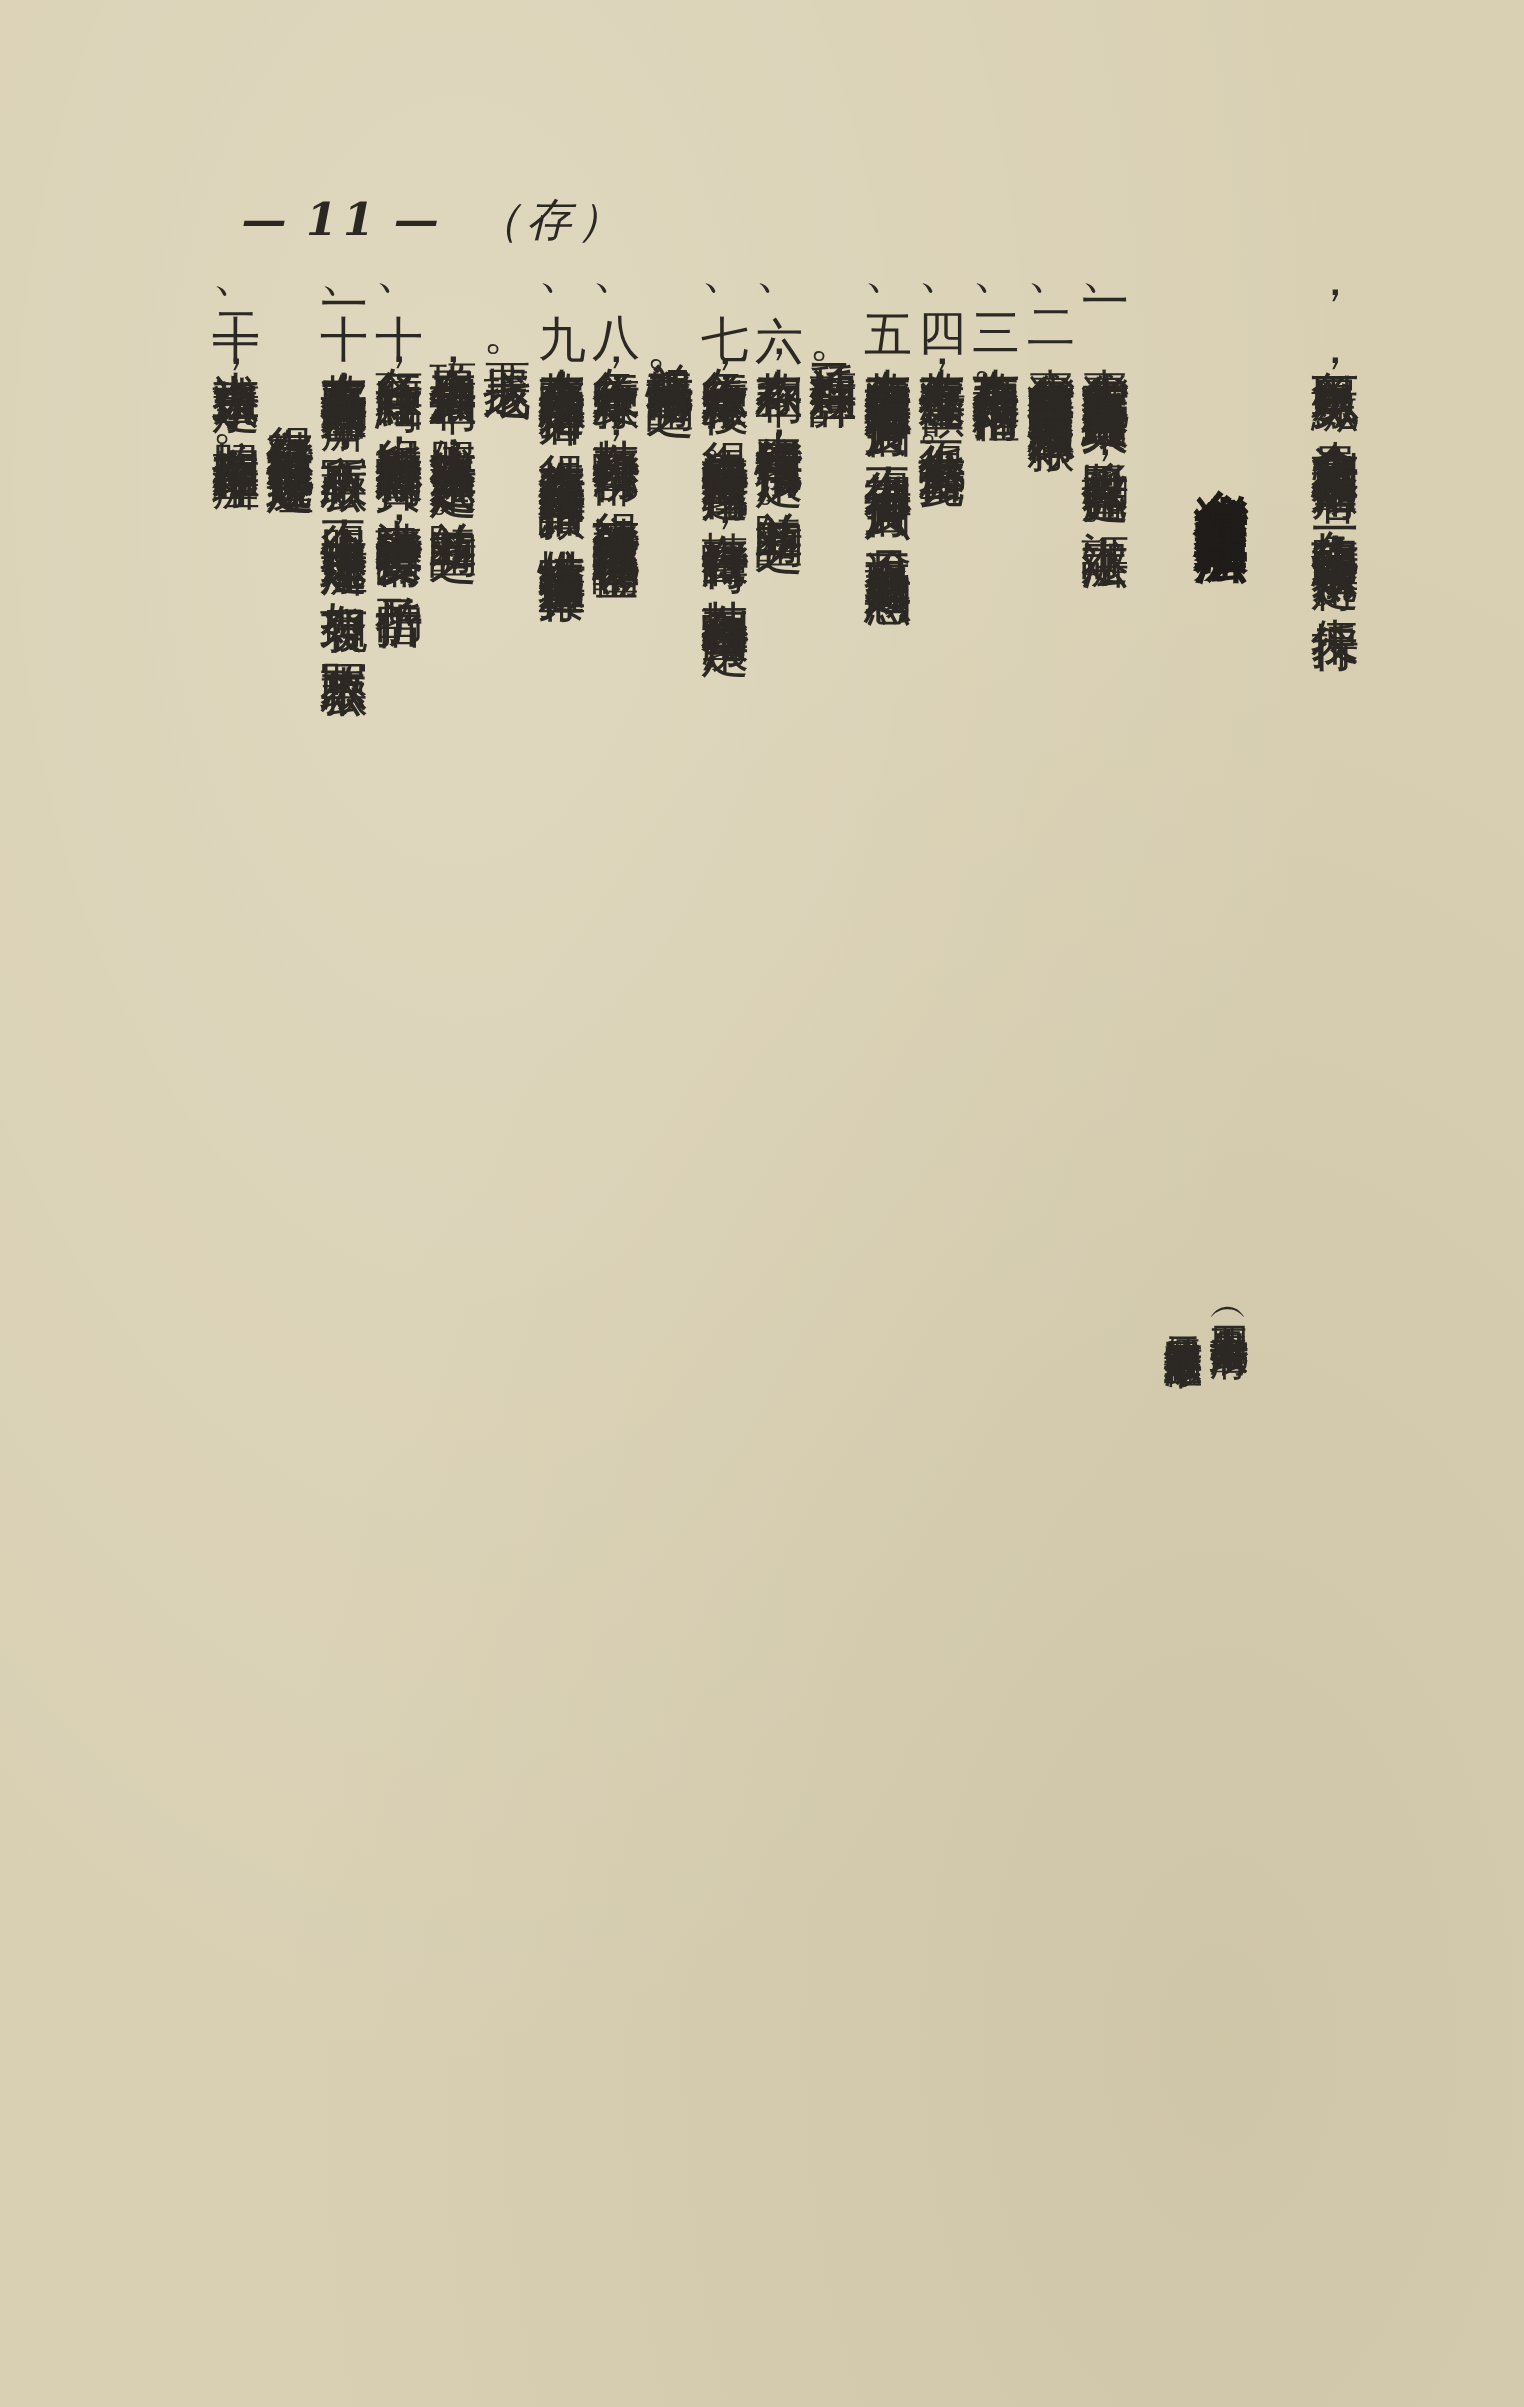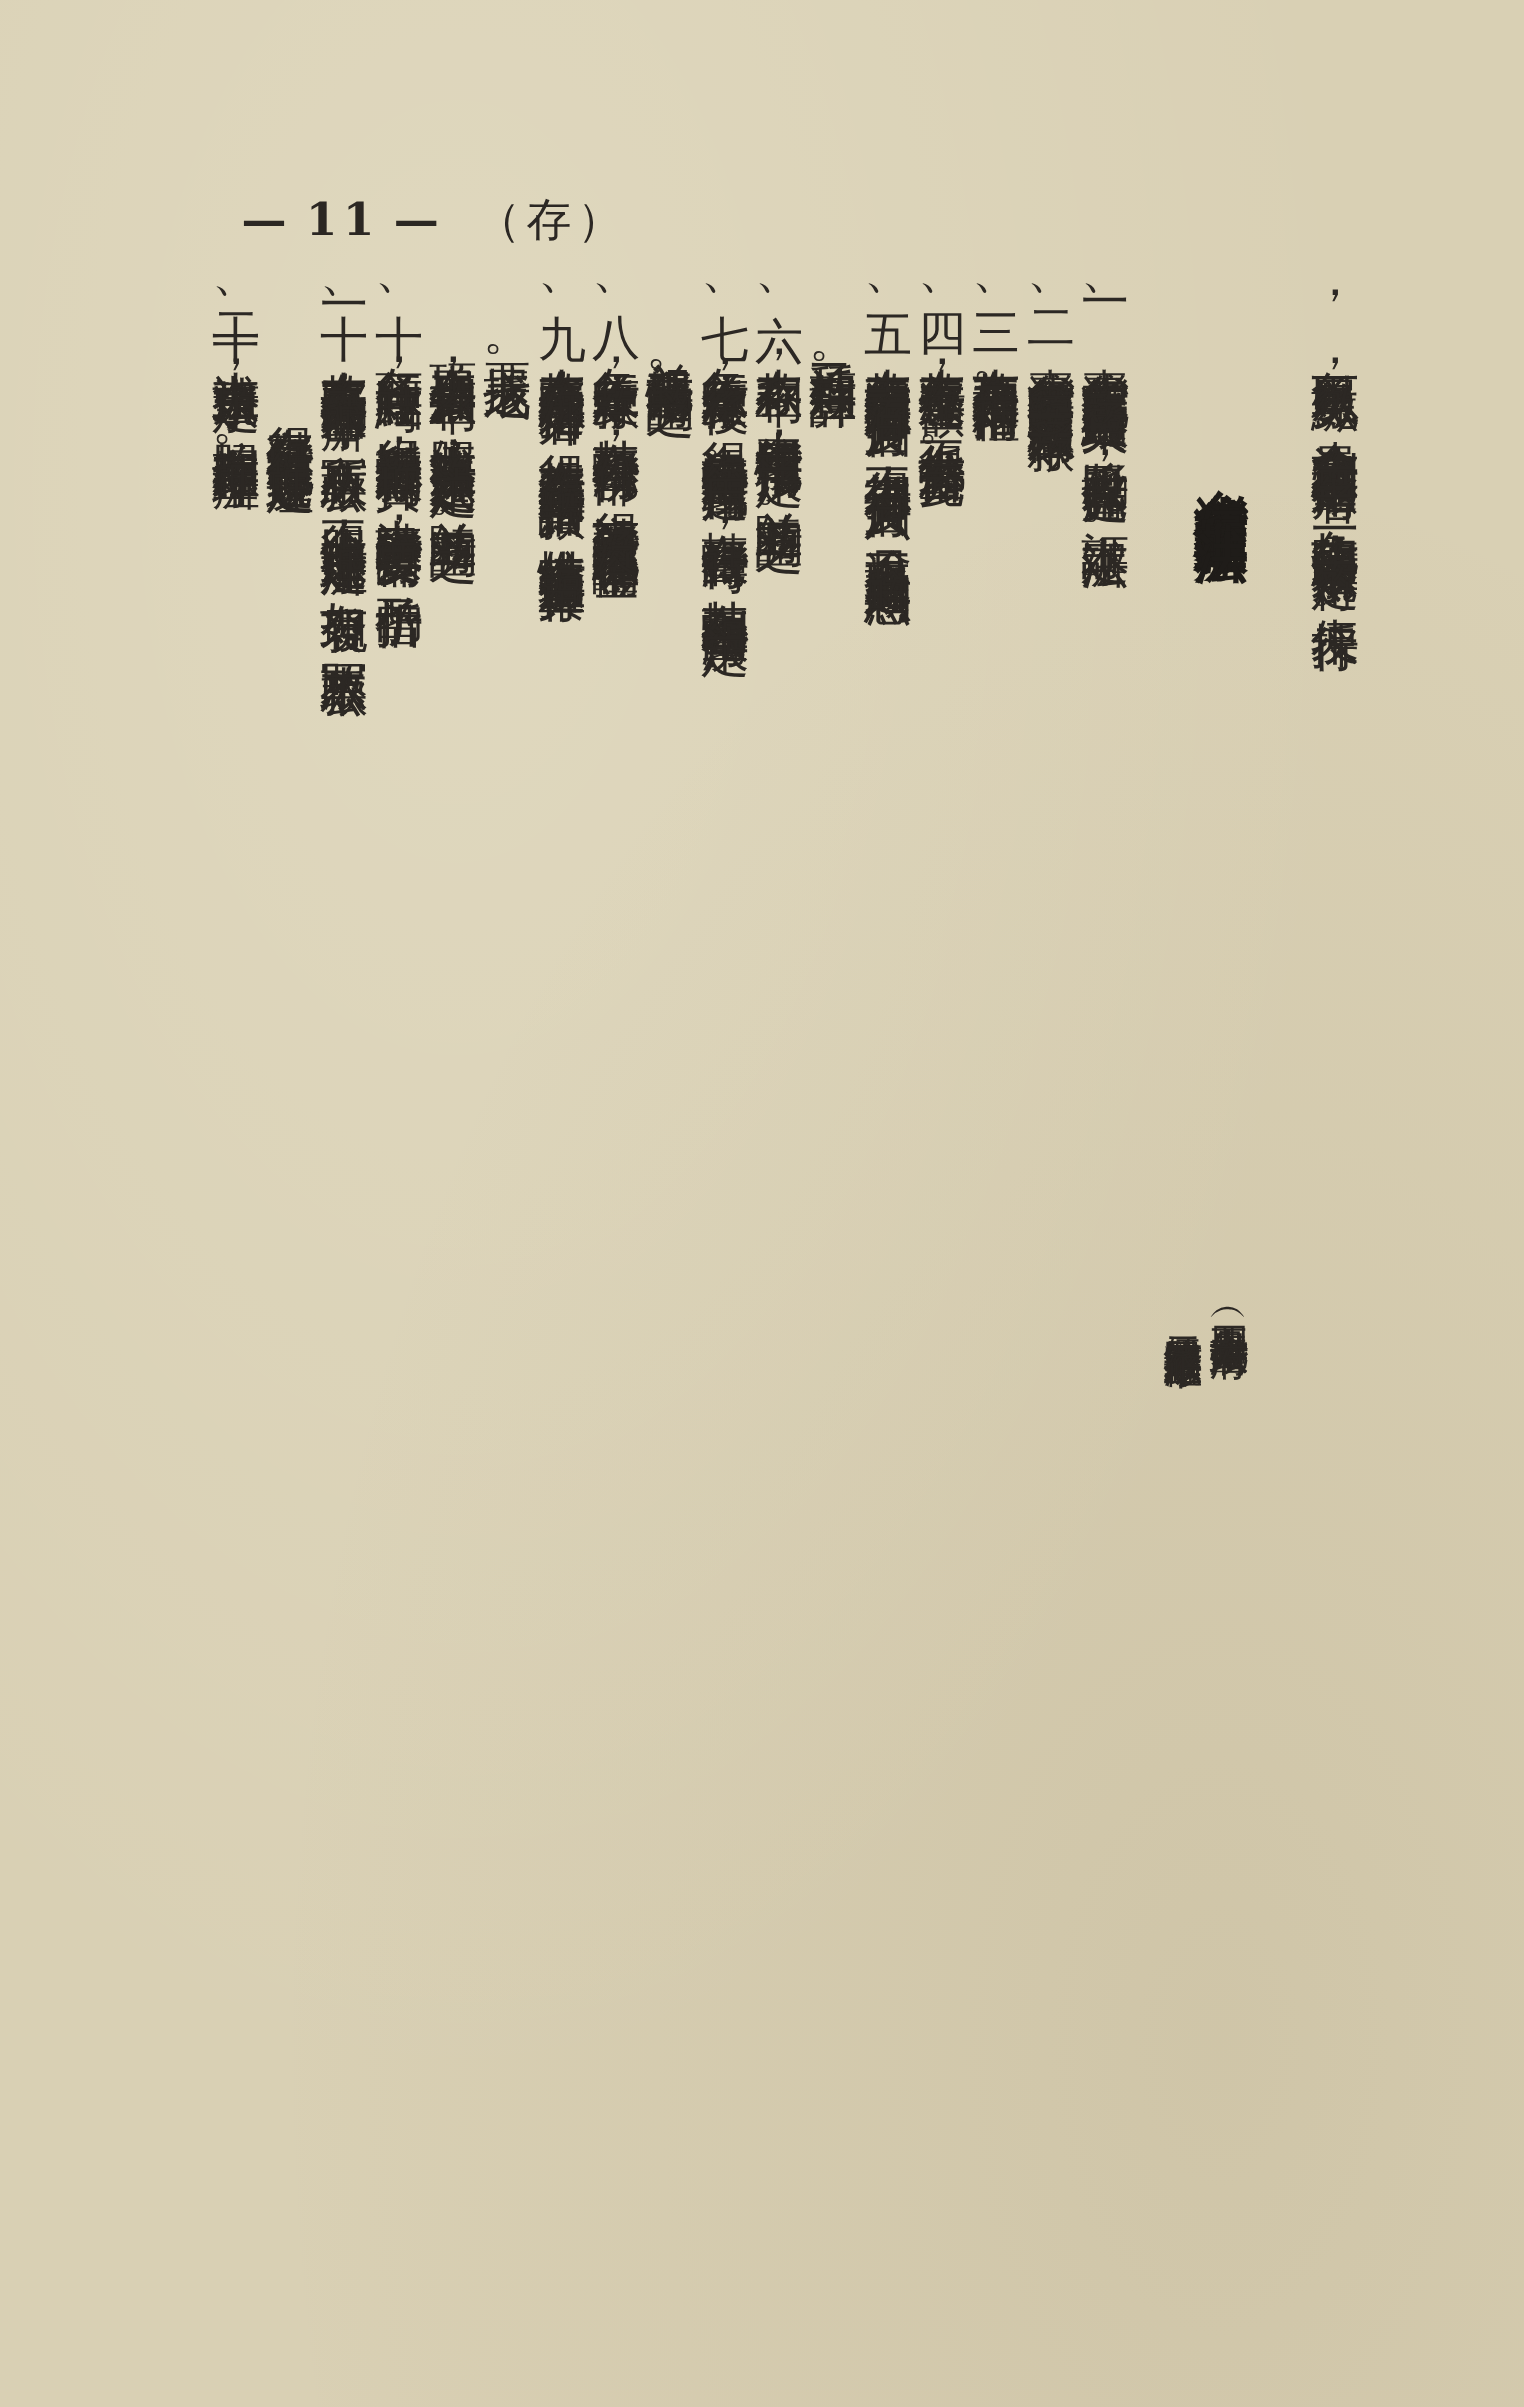--- a/index.html
+++ b/index.html
@@ -26,20 +26,21 @@
     }
     .header {
       position: absolute;
       left: 228px;
       top: 190px;
       font-size: 45px;
       letter-spacing: 5.8px;
       color: #2b2723;
       font-weight: bold;
       white-space: nowrap;
+      font-style: italic;
     }
     .header .dash { display: inline-block; margin: 0 13.6px; }
     .header .paren { font-weight: normal; margin-left: 17.5px; }
 
     .col {
       position: absolute;
       top: 277px;
       writing-mode: vertical-rl;
       text-orientation: upright;
       font-size: 48px;

